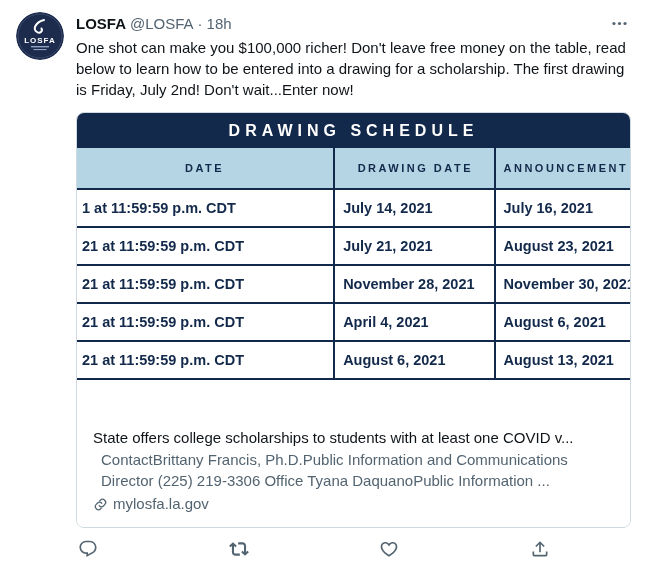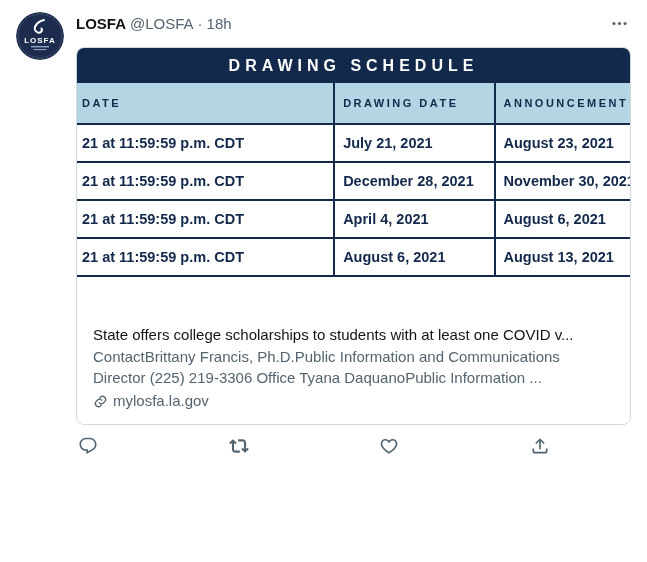--- a/index.html
+++ b/index.html
@@ -30,36 +30,36 @@
   .sched-title-bar {
     background:#13294b; color:#ffffff; text-align:center;
     padding:9px 0 8px 0; font-size:16px; font-weight:700; letter-spacing:5px;
   }
   table.schedule { width:100%; border-collapse:collapse; table-layout:fixed; }
   table.schedule col.c0 { width:46.5%; }
   table.schedule col.c1 { width:29%; }
   table.schedule col.c2 { width:24.5%; }
   table.schedule th {
     background:#b5d5e4; color:#13294b; font-size:11px; font-weight:700;
-    letter-spacing:2.5px; text-align:left; padding:14px 6px 14px 8px;
+    letter-spacing:2.5px; text-align:center; padding:14px 6px 14px 8px;
     border:2px solid #13294b; border-top:none;
     white-space:nowrap; overflow:hidden;
   }
   table.schedule td {
     background:#ffffff; color:#13294b; font-weight:700; font-size:14.5px;
     padding:10px 6px 10px 8px; border:2px solid #13294b;
     white-space:nowrap; overflow:hidden;
   }
   table.schedule th:first-child, table.schedule td:first-child { border-left:none; padding-left:5px; }
   table.schedule th:last-child,  table.schedule td:last-child  { border-right:none; }
 
   .card-text { padding:11px 16px 13px 16px; background:#ffffff; }
   .card-title { font-size:15px; line-height:21px; color:#0f1419; white-space:nowrap; overflow:hidden;margin-top:36px; }
   .card-desc  { font-size:15px; line-height:21px; color:#536471; margin-top:1px;
-                display:-webkit-box; -webkit-line-clamp:2; -webkit-box-orient:vertical; overflow:hidden; }
+                display:-webkit-box; -webkit-line-clamp:2; -webkit-box-orient:vertical; overflow:hidden;margin-left:8px; }
   .card-domain{ font-size:15px; line-height:20px; color:#536471; margin-top:3px;
                 display:flex; align-items:center; gap:5px;text-align:center; }
 
   .action-bar {
     display:flex; justify-content:space-between; align-items:center;
     width:472px; margin:11px 0 0 2px; padding-bottom:10px;
   }
   .action-btn {
     background:none; border:none; padding:0; color:#536471; cursor:pointer;
     display:flex; align-items:center;
@@ -94,20 +94,21 @@
         <span class="time">18h</span>
         <button class="more-btn">
           <svg viewBox="0 0 24 24" width="19" height="19" fill="currentColor">
             <circle cx="5" cy="12" r="2"></circle>
               <circle cx="12" cy="12" r="2"></circle>
               <circle cx="19" cy="12" r="2"></circle>
           </svg>
         </button>
       </div>
 
+      <div class="tweet-body">One shot can make you $100,000 richer! Don't leave free money on the table, read below to learn how to be entered into a drawing for a scholarship. The first drawing is Friday, July 2nd! Don't wait...Enter now!</div>
 
       <div class="link-card">
         <div class="media">
           <div class="sched-title-bar">
             <span>DRAWING SCHEDULE</span>
           </div>
           <table class="schedule">
             <colgroup>
                 <col class="c0">
                 <col class="c1">
@@ -115,27 +116,32 @@
               </colgroup>
             <thead>
               <tr>
                 <th>DATE</th>
                 <th>DRAWING DATE</th>
                 <th>ANNOUNCEMENT D</th>
               </tr>
             </thead>
             <tbody>
               <tr>
+                <td>1 at 11:59:59 p.m. CDT</td>
+                <td>July 14, 2021</td>
+                <td>July 16, 2021</td>
+              </tr>
+              <tr>
                 <td>21 at 11:59:59 p.m. CDT</td>
                 <td>July 21, 2021</td>
                 <td>August 23, 2021</td>
               </tr>
               <tr>
                 <td>21 at 11:59:59 p.m. CDT</td>
-                <td>December 28, 2021</td>
+                <td>November 28, 2021</td>
                 <td>November 30, 2021</td>
               </tr>
               <tr>
                 <td>21 at 11:59:59 p.m. CDT</td>
                 <td>April 4, 2021</td>
                 <td>August 6, 2021</td>
               </tr>
               <tr>
                 <td>21 at 11:59:59 p.m. CDT</td>
                 <td>August 6, 2021</td>

